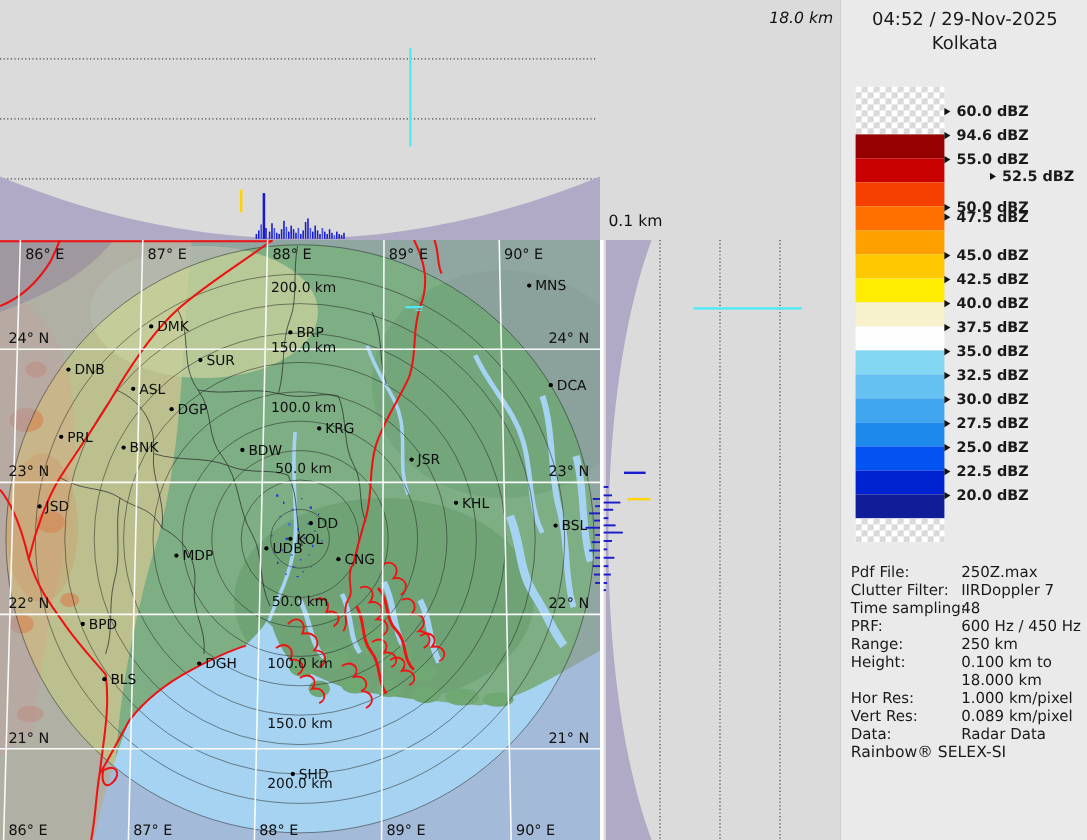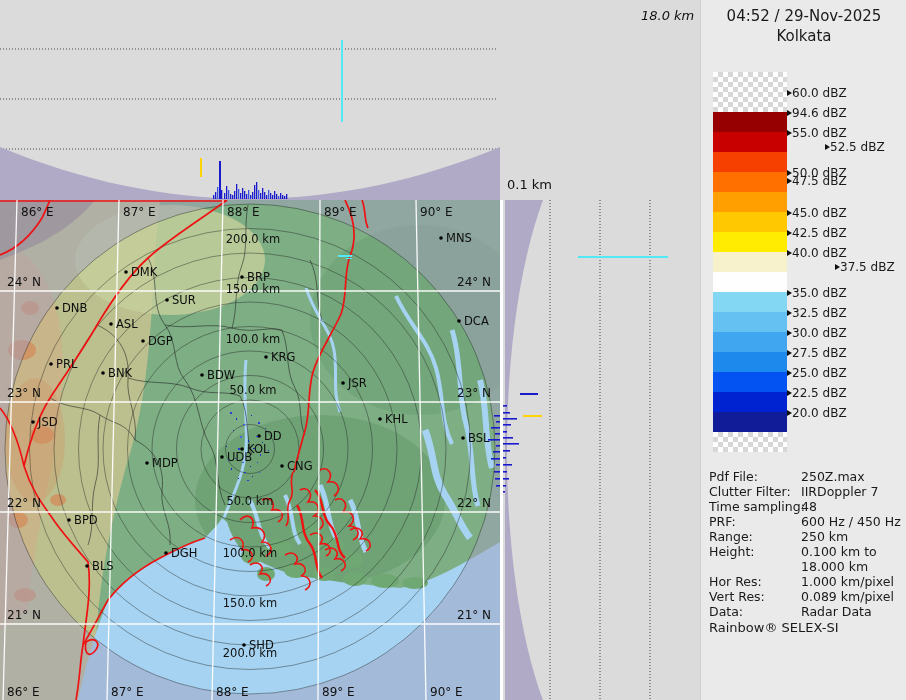--- a/index.html
+++ b/index.html
@@ -17,21 +17,21 @@
   #top-height-label{left:641px;top:8px;font-style:italic;}
   #side-height-label{left:507px;top:177px;}
   
   #legend-title{position:absolute;left:0;top:6px;width:206px;text-align:center;font-size:15px;line-height:20px;}
   #colorbar{position:absolute;left:12px;top:72px;width:74px;}
   .band{width:74px;height:20px;}
   .checker{background:#fff;background-image:
     linear-gradient(45deg,#d7d7d7 25%,transparent 25%,transparent 75%,#d7d7d7 75%),
     linear-gradient(45deg,#d7d7d7 25%,transparent 25%,transparent 75%,#d7d7d7 75%);
     background-size:10px 10px;background-position:0 0,5px 5px;}
-  .legend-row{position:absolute;left:86px;display:flex;align-items:center;height:16px;}
+  .legend-row{position:absolute;left:86px;display:flex;align-items:center;gap:5px;height:16px;font-weight:bold;}
   .tri{width:0;height:0;border-left:5px solid #111;border-top:3.5px solid transparent;border-bottom:3.5px solid transparent;}
   .legend-row span{font-size:12px;white-space:nowrap;}
   
   .info-label{position:absolute;left:8px;font-size:12.5px;white-space:nowrap;}
   .info-value{position:absolute;left:100px;font-size:12.5px;white-space:nowrap;}
   #legend-footer{position:absolute;left:8px;top:620px;font-size:13px;}
   svg text{font-family:"DejaVu Sans","Liberation Sans",sans-serif;}
 </style>
 </head>
 <body>
@@ -428,21 +428,21 @@
           <span>45.0 dBZ</span>
         </div>
         <div class="legend-row" style="top: 225px;">
           <div class="tri"></div>
           <span>42.5 dBZ</span>
         </div>
         <div class="legend-row" style="top: 245px;">
           <div class="tri"></div>
           <span>40.0 dBZ</span>
         </div>
-        <div class="legend-row" style="top: 259px; padding-left: 48px;">
+        <div class="legend-row" style="top: 265px;">
           <div class="tri"></div>
           <span>37.5 dBZ</span>
         </div>
         <div class="legend-row" style="top: 285px;">
           <div class="tri"></div>
           <span>35.0 dBZ</span>
         </div>
         <div class="legend-row" style="top: 305px;">
           <div class="tri"></div>
           <span>32.5 dBZ</span>

